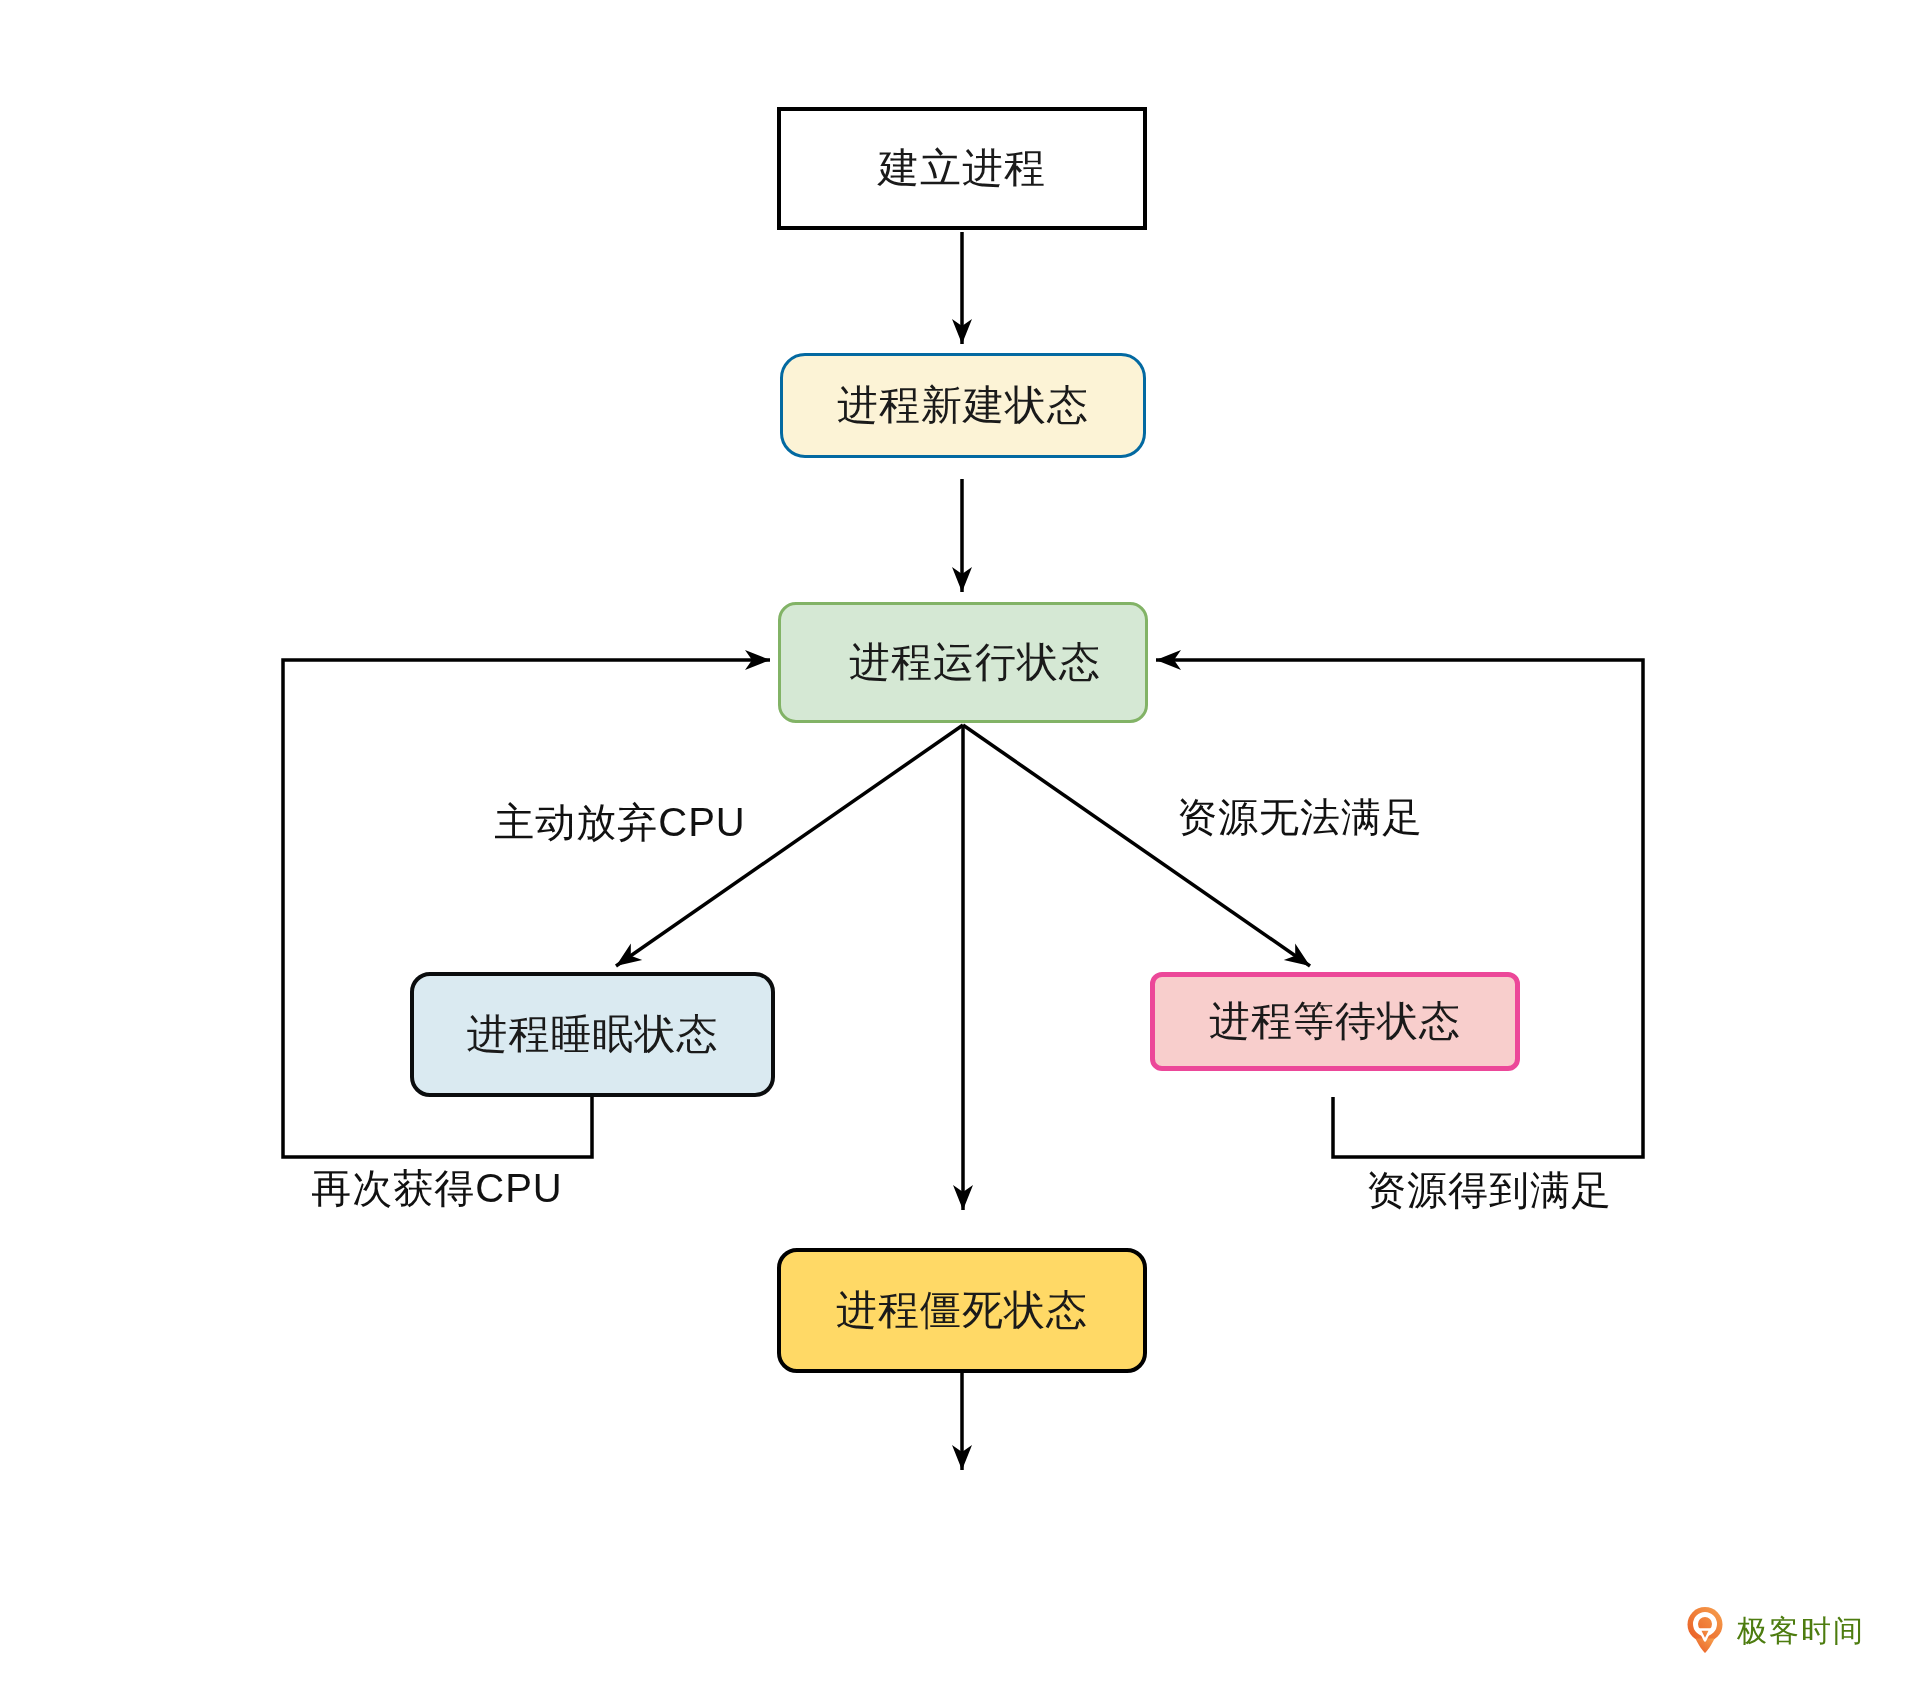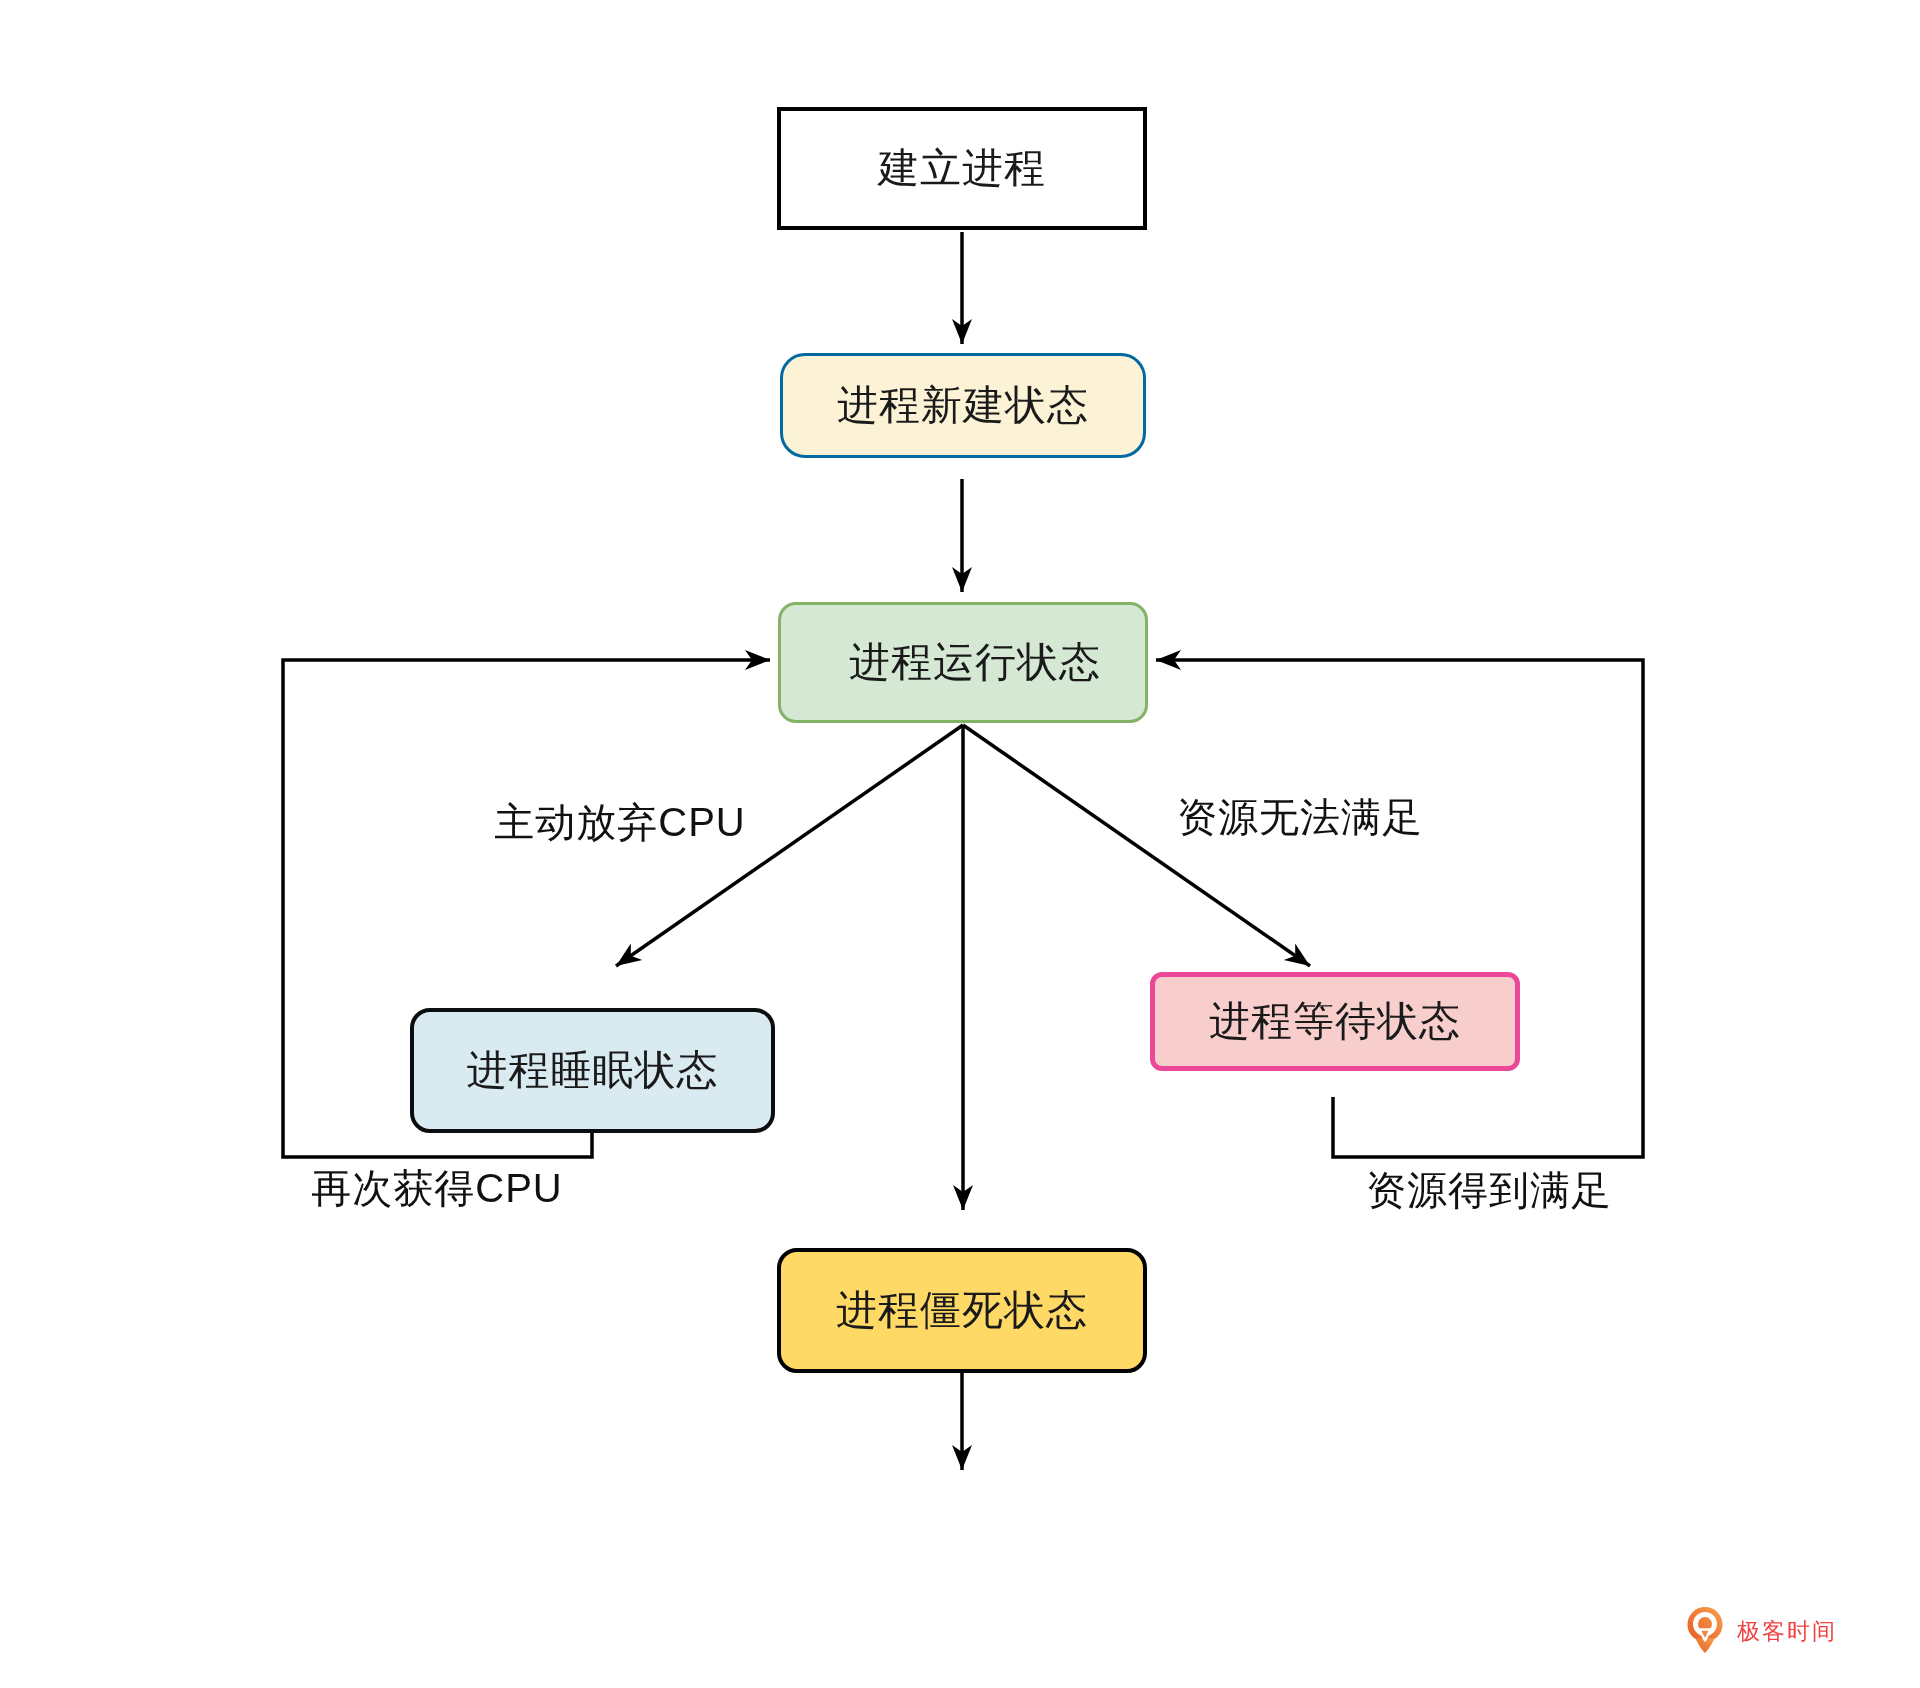--- a/index.html
+++ b/index.html
@@ -25,21 +25,21 @@
     justify-content: center;
     font-size: 41px;
     color: #1a1a1a;
     letter-spacing: 1px;
     white-space: nowrap;
     background: #ffffff;
   }
   .node-create  { left: 777px;  top: 107px;  width: 370px; height: 123px; border: 4px solid #000000; }
   .node-new     { left: 780px;  top: 353px;  width: 366px; height: 105px; border: 3px solid #0369a1; border-radius: 25px; background: #FCF3D6; }
   .node-running { left: 778px;  top: 602px;  width: 370px; height: 121px; border: 3px solid #82B366; border-radius: 18px; background: #D5E8D4; padding-left: 24px; }
-  .node-sleep   { left: 410px;  top: 972px;  width: 365px; height: 125px; border: 4px solid #0b0d0e; border-radius: 20px; background: #DAEAF1; margin-top: 36px; }
+  .node-sleep   { left: 410px;  top: 972px;  width: 365px; height: 125px; border: 4px solid #0b0d0e; border-radius: 20px; background: #DAEAF1; }
   .node-wait    { left: 1150px; top: 972px;  width: 370px; height: 99px; border: 5px solid #ec4899; border-radius: 12px; background: #F8CECC; }
   .node-zombie  { left: 777px;  top: 1248px; width: 370px; height: 125px; border: 4px solid #000000; border-radius: 20px; background: #FFD966; }
   .node-exit    { left: 777px;  top: 1480px; width: 371px; height: 125px; border: 4px solid #000000; }
   .edge-label {
     position: absolute;
     transform: translate(-50%, -50%);
     font-size: 40px;
     color: #111111;
     letter-spacing: 1px;
     white-space: nowrap;
@@ -50,22 +50,22 @@
   .label-satisfied { left: 1489px; top: 1190px; }
   .brand {
     position: absolute;
     left: 1686px;
     top: 1606px;
     display: flex;
     align-items: center;
     gap: 13px;
   }
   .brand-text {
-    font-size: 23px;
-    color: #ef4444;
+    font-size: 30px;
+    color: #4d7c0f;
     letter-spacing: 2px;
     white-space: nowrap;
   }
 </style>
 </head>
 <body>
 
 <div class="canvas">
 
   <svg class="arrow-layer" width="1920" height="1688" viewBox="0 0 1920 1688" xmlns="http://www.w3.org/2000/svg">

